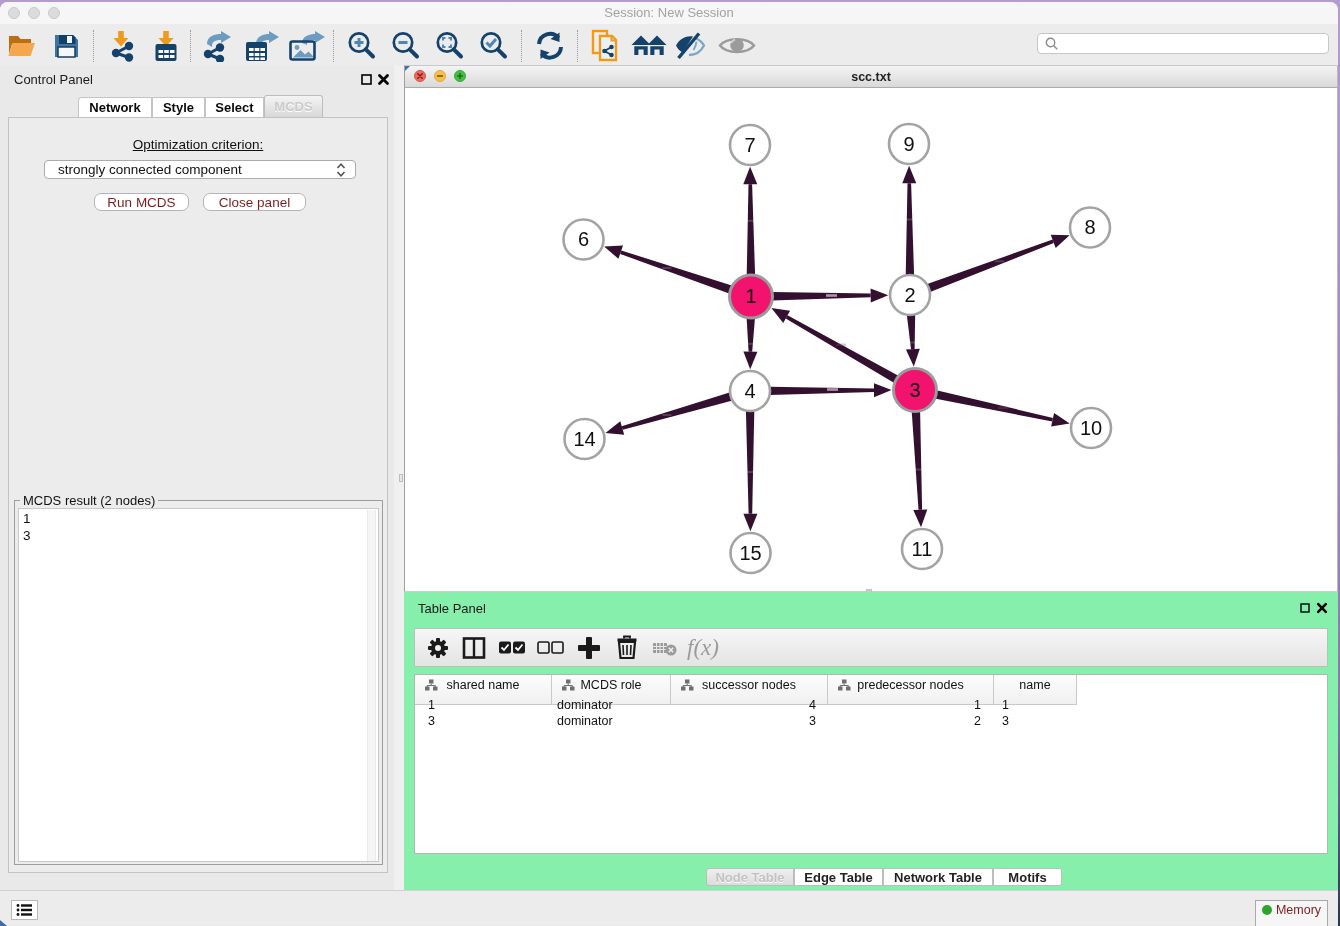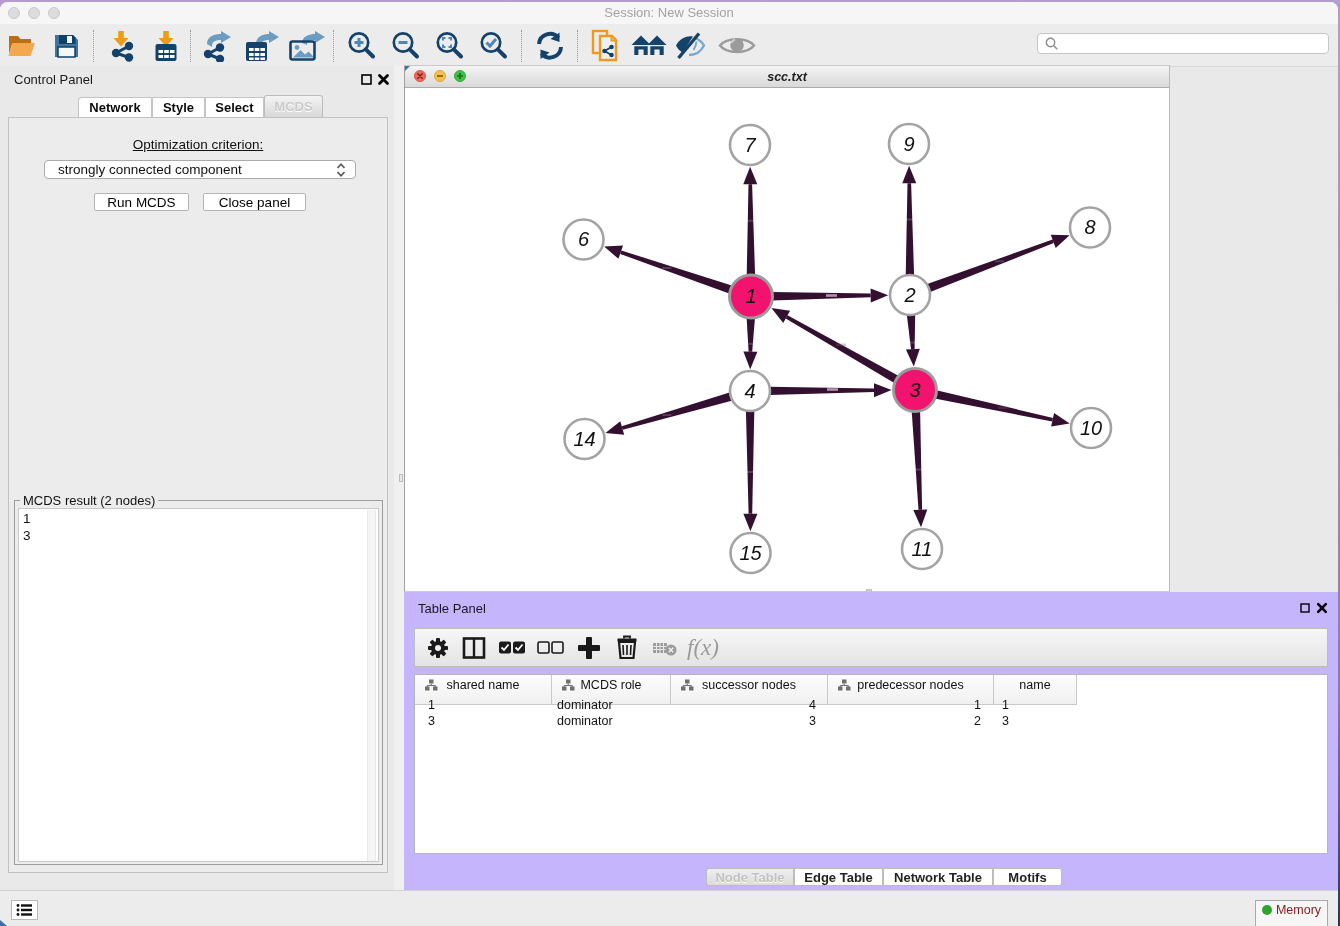--- a/index.html
+++ b/index.html
@@ -15,32 +15,32 @@
 .sep { position:absolute; top:6px; height:32px; width:0; border-left:1px dotted #9a9a9a; }
 #searchbox { position:absolute; left:1037px; top:9px; width:292px; height:21px; background:#fff; border:1px solid #c6c6c6; border-radius:4px; }
 
 #cp { position:absolute; left:0; top:63px; width:394px; height:826px; background:#e9e9e9; }
 #cp-title { position:absolute; left:14px; top:7px; font-size:13px; color:#1a1a1a; }
 #cp-inner { position:absolute; left:8px; top:52px; width:380px; height:756px; background:#ececec; border:1px solid #c2c2c2; }
 .tab { position:absolute; top:32px; height:20px; background:#fff; border:1px solid #c4c4c4; border-bottom:none; font-size:13px; font-weight:bold; text-align:center; line-height:20px; color:#0a0a0a; }
 .tabsel { background:linear-gradient(180deg,#f4f4f4,#d8d8d8); color:#cbcbcb; text-shadow:0 1px 0 #fff; border:1px solid #bdbdbd; border-bottom:none; border-radius:3px 3px 0 0; }
 #opt-label { position:absolute; left:0; top:19px; width:100%; text-align:center; font-size:13.5px; color:#111;text-decoration:underline; }
 #dropdown { position:absolute; left:35px; top:42px; width:312px; height:19px; background:#fff; border:1px solid #ababab; border-radius:4px; font-size:13.5px; line-height:18px; padding-left:13px; color:#111; }
-.btn { position:absolute; top:75px; height:18px; background:#fff; border:1px solid #b4b4b4; border-radius:2px; font-size:13.5px; text-align:center; line-height:17px; color:#000000; }
+.btn { position:absolute; top:75px; height:18px; background:#fff; border:1px solid #b4b4b4; border-radius:7px; font-size:13.5px; text-align:center; line-height:17px; color:#7f1d1d; }
 #fieldset { position:absolute; left:5px; top:382px; width:369px; height:365px; border:1px solid #9d9d9d; }
 #mcds-list { position:absolute; left:3px; top:7px; width:361px; height:354px; background:#fff; border:1px solid #c9c9c9; font-size:13.5px; color:#111; padding:2px 0 0 4px; line-height:16.5px; }
 #mcds-scroll { position:absolute; right:2px; top:1px; width:9px; height:351px; background:#f5f5f5; border-left:1px solid #eaeaea; border-right:1px solid #eaeaea; }
 
-#nw { position:absolute; left:404px; top:63px; width:766px; height:527px; background:#fff; border-left:1px solid #a0a0a0; border-right:1px solid #bbb; border-bottom:1px solid #ccc; border-top:1px solid #c9c9c9;font-style:italic; }
+#nw { position:absolute; left:404px; top:63px; width:934px; height:527px; background:#fff; border-left:1px solid #a0a0a0; border-right:1px solid #bbb; border-bottom:1px solid #ccc; border-top:1px solid #c9c9c9; }
 #nw-title { position:absolute; left:0; top:0; width:100%; height:22px; background:linear-gradient(180deg,#f4f4f4,#d9d9d9); border-bottom:1px solid #ababab; }
 #nw-title-text { position:absolute; top:4px; width:100%; text-align:center; font-size:12.5px; color:#222; font-weight:bold; }
 .nwtl { position:absolute; top:4px; width:12px; height:12px; border-radius:50%; }
 #bluecorner { position:absolute; left:0px; top:0px; width:0; height:0; border-top:5px solid #3f72b5; border-right:5px solid transparent; }
 
-#tp { position:absolute; left:404px; top:590px; width:934px; height:299px; background:#c4b5fd; }
+#tp { position:absolute; left:404px; top:590px; width:934px; height:299px; background:#86efac; }
 #tp-title { position:absolute; left:14px; top:9px; font-size:13px; color:#1a1a1a; }
 #tp-toolbar { position:absolute; left:10px; top:36px; width:914px; height:39px; background:linear-gradient(180deg,#f6f6f6,#e4e4e4); border:1px solid #bdbdbd; }
 #tbl { position:absolute; left:10px; top:82px; width:914px; height:180px; background:#fff; border:1px solid #b5b5b5; }
 .hd { position:absolute; top:0; height:30px; background:linear-gradient(180deg,#fdfdfd,#f0f0f0); border-right:1px solid #c9c9c9; border-bottom:1px solid #c9c9c9; font-size:12.5px; color:#111; text-align:center; line-height:21px; }
 .cell { position:absolute; font-size:12.5px; color:#111; height:16px; line-height:16px; }
 .btab { position:absolute; top:276px; height:18px; background:#fff; border:1px solid #bdbdbd; font-size:13px; font-weight:bold; text-align:center; line-height:18px; color:#222;margin-left:12px; }
 .btabsel { background:linear-gradient(180deg,#efefef,#dcdcdc); color:#c2c2c2; text-shadow:0 1px 0 #fff; border-radius:3px 0 0 3px; }
 
 #status { position:absolute; left:0; top:888px; width:100%; height:35px; background:#ececec; border-top:1px solid #d2d2d2; }
 #listbtn { position:absolute; left:11px; top:9px; width:27px; height:20px; background:#fdfdfd; border:1px solid #b9b9b9; }

